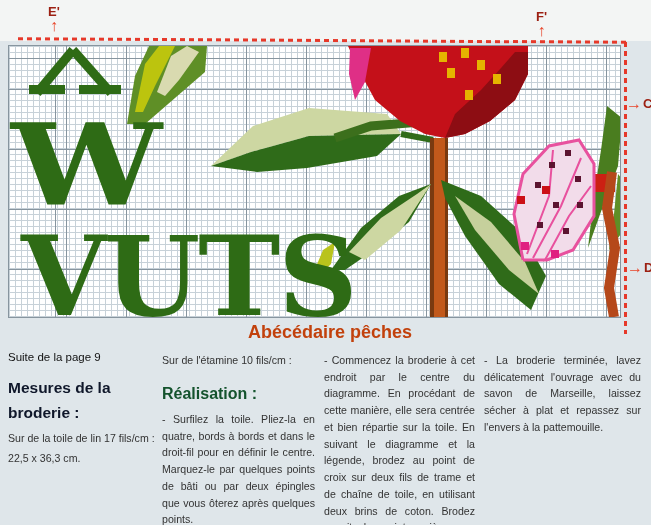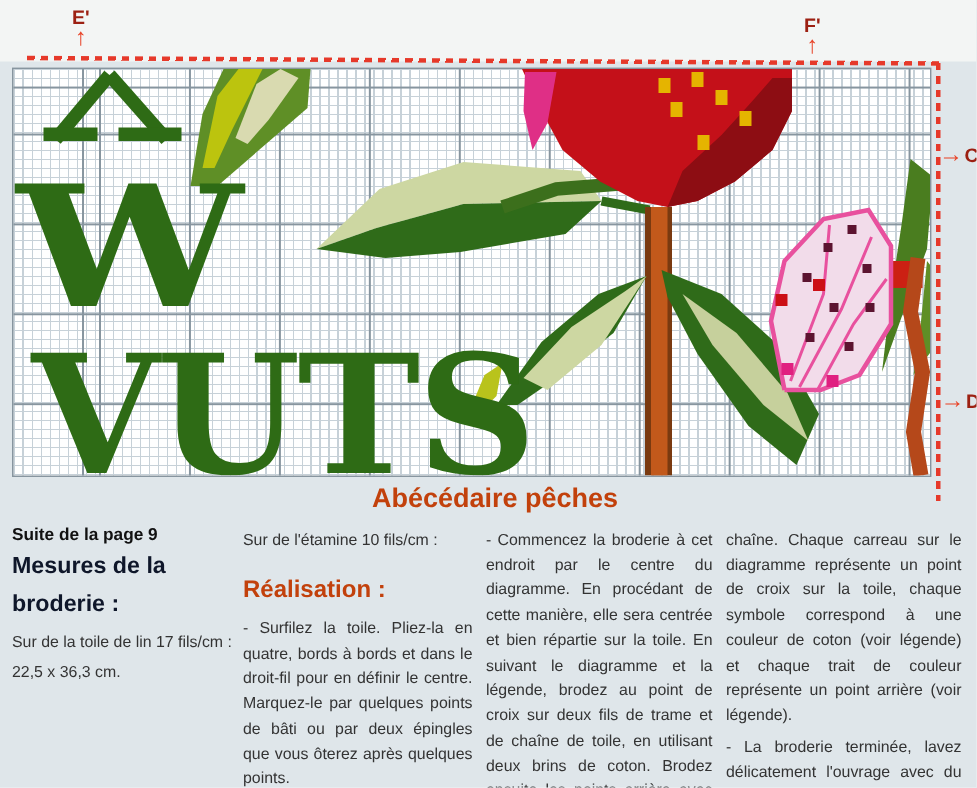--- a/index.html
+++ b/index.html
@@ -26,23 +26,23 @@
   .marker.vert{flex-direction:column;gap:0;}
   .marker .arr{color:#e8452a;font-size:16px;line-height:14px;font-weight:bold;}
   .caption{position:absolute;left:180px;top:322px;width:300px;text-align:center;
            font-size:18px;font-weight:bold;color:#c2410c;}
   
   .col{position:absolute;font-size:10.6px;line-height:1.58;}
   .col1{left:8px;top:348px;width:148px;}
   .col2{left:162px;top:352px;width:153px;}
   .col3{left:324px;top:352px;width:151px;}
   .col4{left:484px;top:352px;width:157px;}
-  .suite{font-weight:bold;font-size:11.5px;color:#111;}
+  .suite{font-weight:normal;font-size:11.5px;color:#111;margin-bottom:10px;}
   .h-big{font-weight:bold;font-size:15.5px;color:#0f172a;margin:0 0 5px 0;}
-  .h-real{font-weight:bold;font-size:16px;color:#c2410c;margin:12px 0 5px 0;}
+  .h-real{font-weight:bold;font-size:16px;color:#14532d;margin:12px 0 5px 0;}
   .mline{margin-bottom:3px;}
   .para{text-align:justify;margin:0 0 4px 0;}
 </style>
 </head>
 <body>
 
 <div class="page">
   <div class="top-strip"></div>
 
   <div class="chart">
@@ -137,16 +137,15 @@
       </div>
     <div class="h-real">Réalisation :</div>
     <p class="para">- Surfilez la toile. Pliez-la en quatre, bords à bords et dans le droit-fil pour en définir le centre. Marquez-le par quelques points de bâti ou par deux épingles que vous ôterez après quelques points.</p>
   </div>
 
   <div class="col col3">
     <p class="para">- Commencez la broderie à cet endroit par le centre du diagramme. En procédant de cette manière, elle sera centrée et bien répartie sur la toile. En suivant le diagramme et la légende, brodez au point de croix sur deux fils de trame et de chaîne de toile, en utilisant deux brins de coton. Brodez ensuite les points arrière avec un brin de coton, toujours sur deux fils de trame et de</p>
   </div>
 
   <div class="col col4">
-    <p class="para">chaîne. Chaque carreau sur le diagramme représente un point de croix sur la toile, chaque symbole correspond à une couleur de coton (voir légende) et chaque trait de couleur représente un point arrière (voir légende).</p>
     <p class="para">- La broderie terminée, lavez délicatement l'ouvrage avec du savon de Marseille, laissez sécher à plat et repassez sur l'envers à la pattemouille.</p>
   </div>
 </div>
 
 </body></html>

